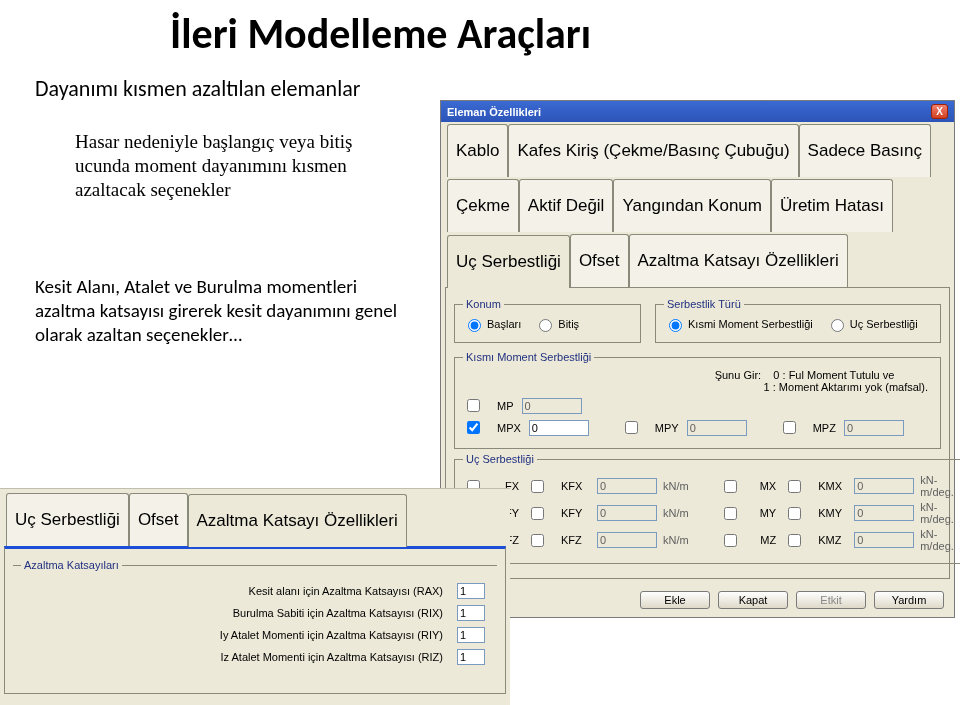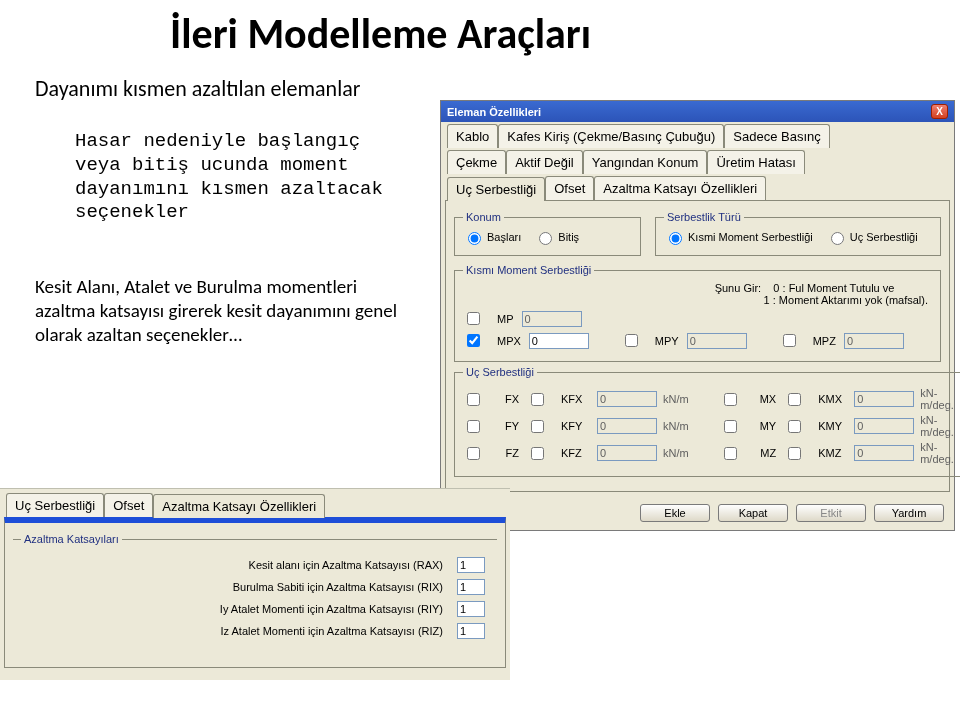--- a/index.html
+++ b/index.html
@@ -28,21 +28,21 @@
     left: 35px;
     font-size: 22px;
     font-family: Calibri, Arial, sans-serif;
   }
   .para1 {
     position: absolute;
     top: 130px;
     left: 75px;
     width: 330px;
     font-size: 19px;
-    font-family: Liberation Mono, monospace;
+    font-family: Liberation Serif, serif;
     line-height: 1.25;
   }
   .para2 {
     position: absolute;
     top: 275px;
     left: 35px;
     width: 370px;
     font-size: 19px;
     font-family: Calibri, Arial, sans-serif;
     line-height: 1.25;
@@ -76,23 +76,23 @@
   .tabrow {
     display: flex;
     padding-left: 6px;
     margin-top: 2px;
   }
   .tab {
     border: 1px solid #8a8a7a;
     border-bottom: none;
     background: #f4f2e8;
     border-radius: 3px 3px 0 0;
-    padding: 4px 8px;
+    padding: 16px 8px;
     margin-right: 0px;
-    font-size: 13px;
+    font-size: 17px;
     cursor: pointer;
   }
   .tab.active {
     background: #ece9d8;
     font-weight: normal;
     position: relative;
     top: 1px;
   }
   .panel {
     border: 1px solid #8a8a7a;
@@ -133,21 +133,21 @@
   .dlg2 {
     position: absolute;
     top: 488px;
     left: 0px;
     width: 510px;
     border-top: 1px solid #bfbfb0;
     background: #ece9d8;
     padding-bottom: 6px;
   }
   .dlg2 .tabrow { padding-top: 2px; }
-  .dlg2 .panel { border-top: 6px solid #1d4ed8; }
+  .dlg2 .panel { border-top: 3px solid #1d4ed8; }
   .factorrow {
     display: flex; align-items: center;
     margin: 6px 0;
     gap: 8px;
   }
   .factorrow .flabel { flex: 1; text-align: right; padding-right: 6px; }
   input[type=text].fval {
     width: 28px; height: 16px;
     border: 1px solid #7a9ac0;
     background: #fff;

